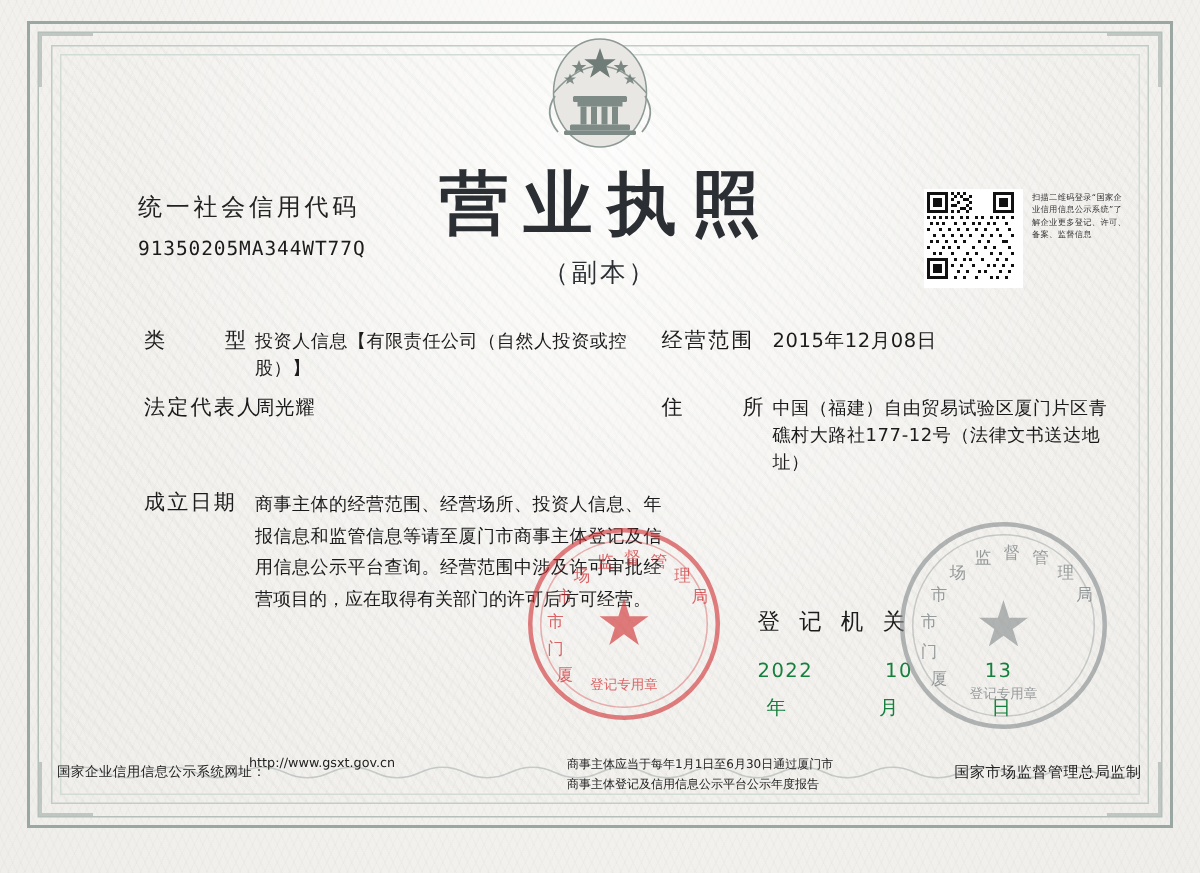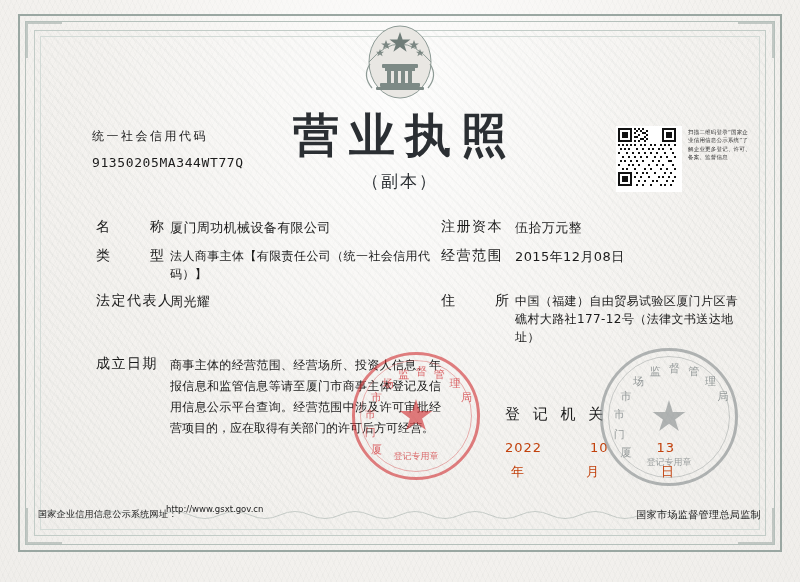--- a/index.html
+++ b/index.html
@@ -108,21 +108,21 @@
   }
 
   
   .credit-block {
     position: absolute;
     left: 92px;
     top: 128px;
     width: 190px;
   }
   .credit-label {
-    font-size: 12px;
+    font-size: 16px;
     color: #222;
     letter-spacing: 2.5px;
     white-space: nowrap;
   }
   .credit-value {
     margin-top: 10px;
     font-family: "DejaVu Sans Mono", "Liberation Mono", monospace;
     font-size: 13px;
     color: #1b1b1b;
     letter-spacing: 0.6px;
@@ -205,21 +205,21 @@
     font-size: 15px;
     letter-spacing: 4px;
     color: #1b1b1b;
   }
   .date-line {
     position: absolute;
     left: 505px;
     top: 440px;
     width: 200px;
     font-size: 13px;
-    color: #c2410c;
+    color: #15803d;
     letter-spacing: 1px;
   }
   .date-line .d-nums {
     display: flex;
     justify-content: space-between;
     width: 170px;
   }
   .date-line .d-units {
     display: flex;
     justify-content: space-between;
@@ -528,35 +528,25 @@
         <rect x="21" y="28" width="1" height="1"></rect>
           <rect x="23" y="28" width="1" height="1"></rect>
           <rect x="26" y="28" width="1" height="1"></rect>
       </g>
     </svg>
   </div>
   <div class="qr-note">扫描二维码登录“国家企业信用信息公示系统”了解企业更多登记、许可、备案、监督信息</div>
 
   <div class="fields">
 
-    <div class="row">
-      <div class="col-left">
-        <div class="lbl">名　　称</div>
-        <div class="val">厦门周功机械设备有限公司</div>
-      </div>
-      <div class="col-right">
-        <div class="lbl wide">注册资本</div>
-        <div class="val">伍拾万元整</div>
-      </div>
-    </div>
 
     <div class="row">
       <div class="col-left">
         <div class="lbl">类　　型</div>
-        <div class="val small">法人商事主体【有限责任公司（统一社会信用代码）】</div>
+        <div class="val small">投资人信息【有限责任公司（自然人投资或控股）】</div>
       </div>
       <div class="col-right">
         <div class="lbl wide">经营范围</div>
         <div class="val">2015年12月08日</div>
       </div>
     </div>
 
     <div class="row">
       <div class="col-left">
         <div class="lbl wide">法定代表人</div>
@@ -627,16 +617,20 @@
     <div class="seal-bottom-text">登记专用章</div>
   </div>
 
   <svg class="wave" viewBox="0 0 720 14" preserveAspectRatio="none">
     <path d="M0 7 Q 15 0 30 7 T 60 7 T 90 7 T 120 7 T 150 7 T 180 7 T 210 7 T 240 7 T 270 7 T 300 7 T 330 7 T 360 7 T 390 7 T 420 7 T 450 7 T 480 7 T 510 7 T 540 7 T 570 7 T 600 7 T 630 7 T 660 7 T 690 7 T 720 7" fill="none" stroke="#9aa7a2" stroke-width="1"></path>
   </svg>
 
   <div class="footer">
     <div class="footer-left">国家企业信用信息公示系统网址：</div>
     <div class="footer-url">http://www.gsxt.gov.cn</div>
+    <div class="footer-center">
+      <div>商事主体应当于每年1月1日至6月30日通过厦门市</div>
+      <div>商事主体登记及信用信息公示平台公示年度报告</div>
+    </div>
     <div class="footer-right">国家市场监督管理总局监制</div>
   </div>
 
 </div>
 
 </body></html>

